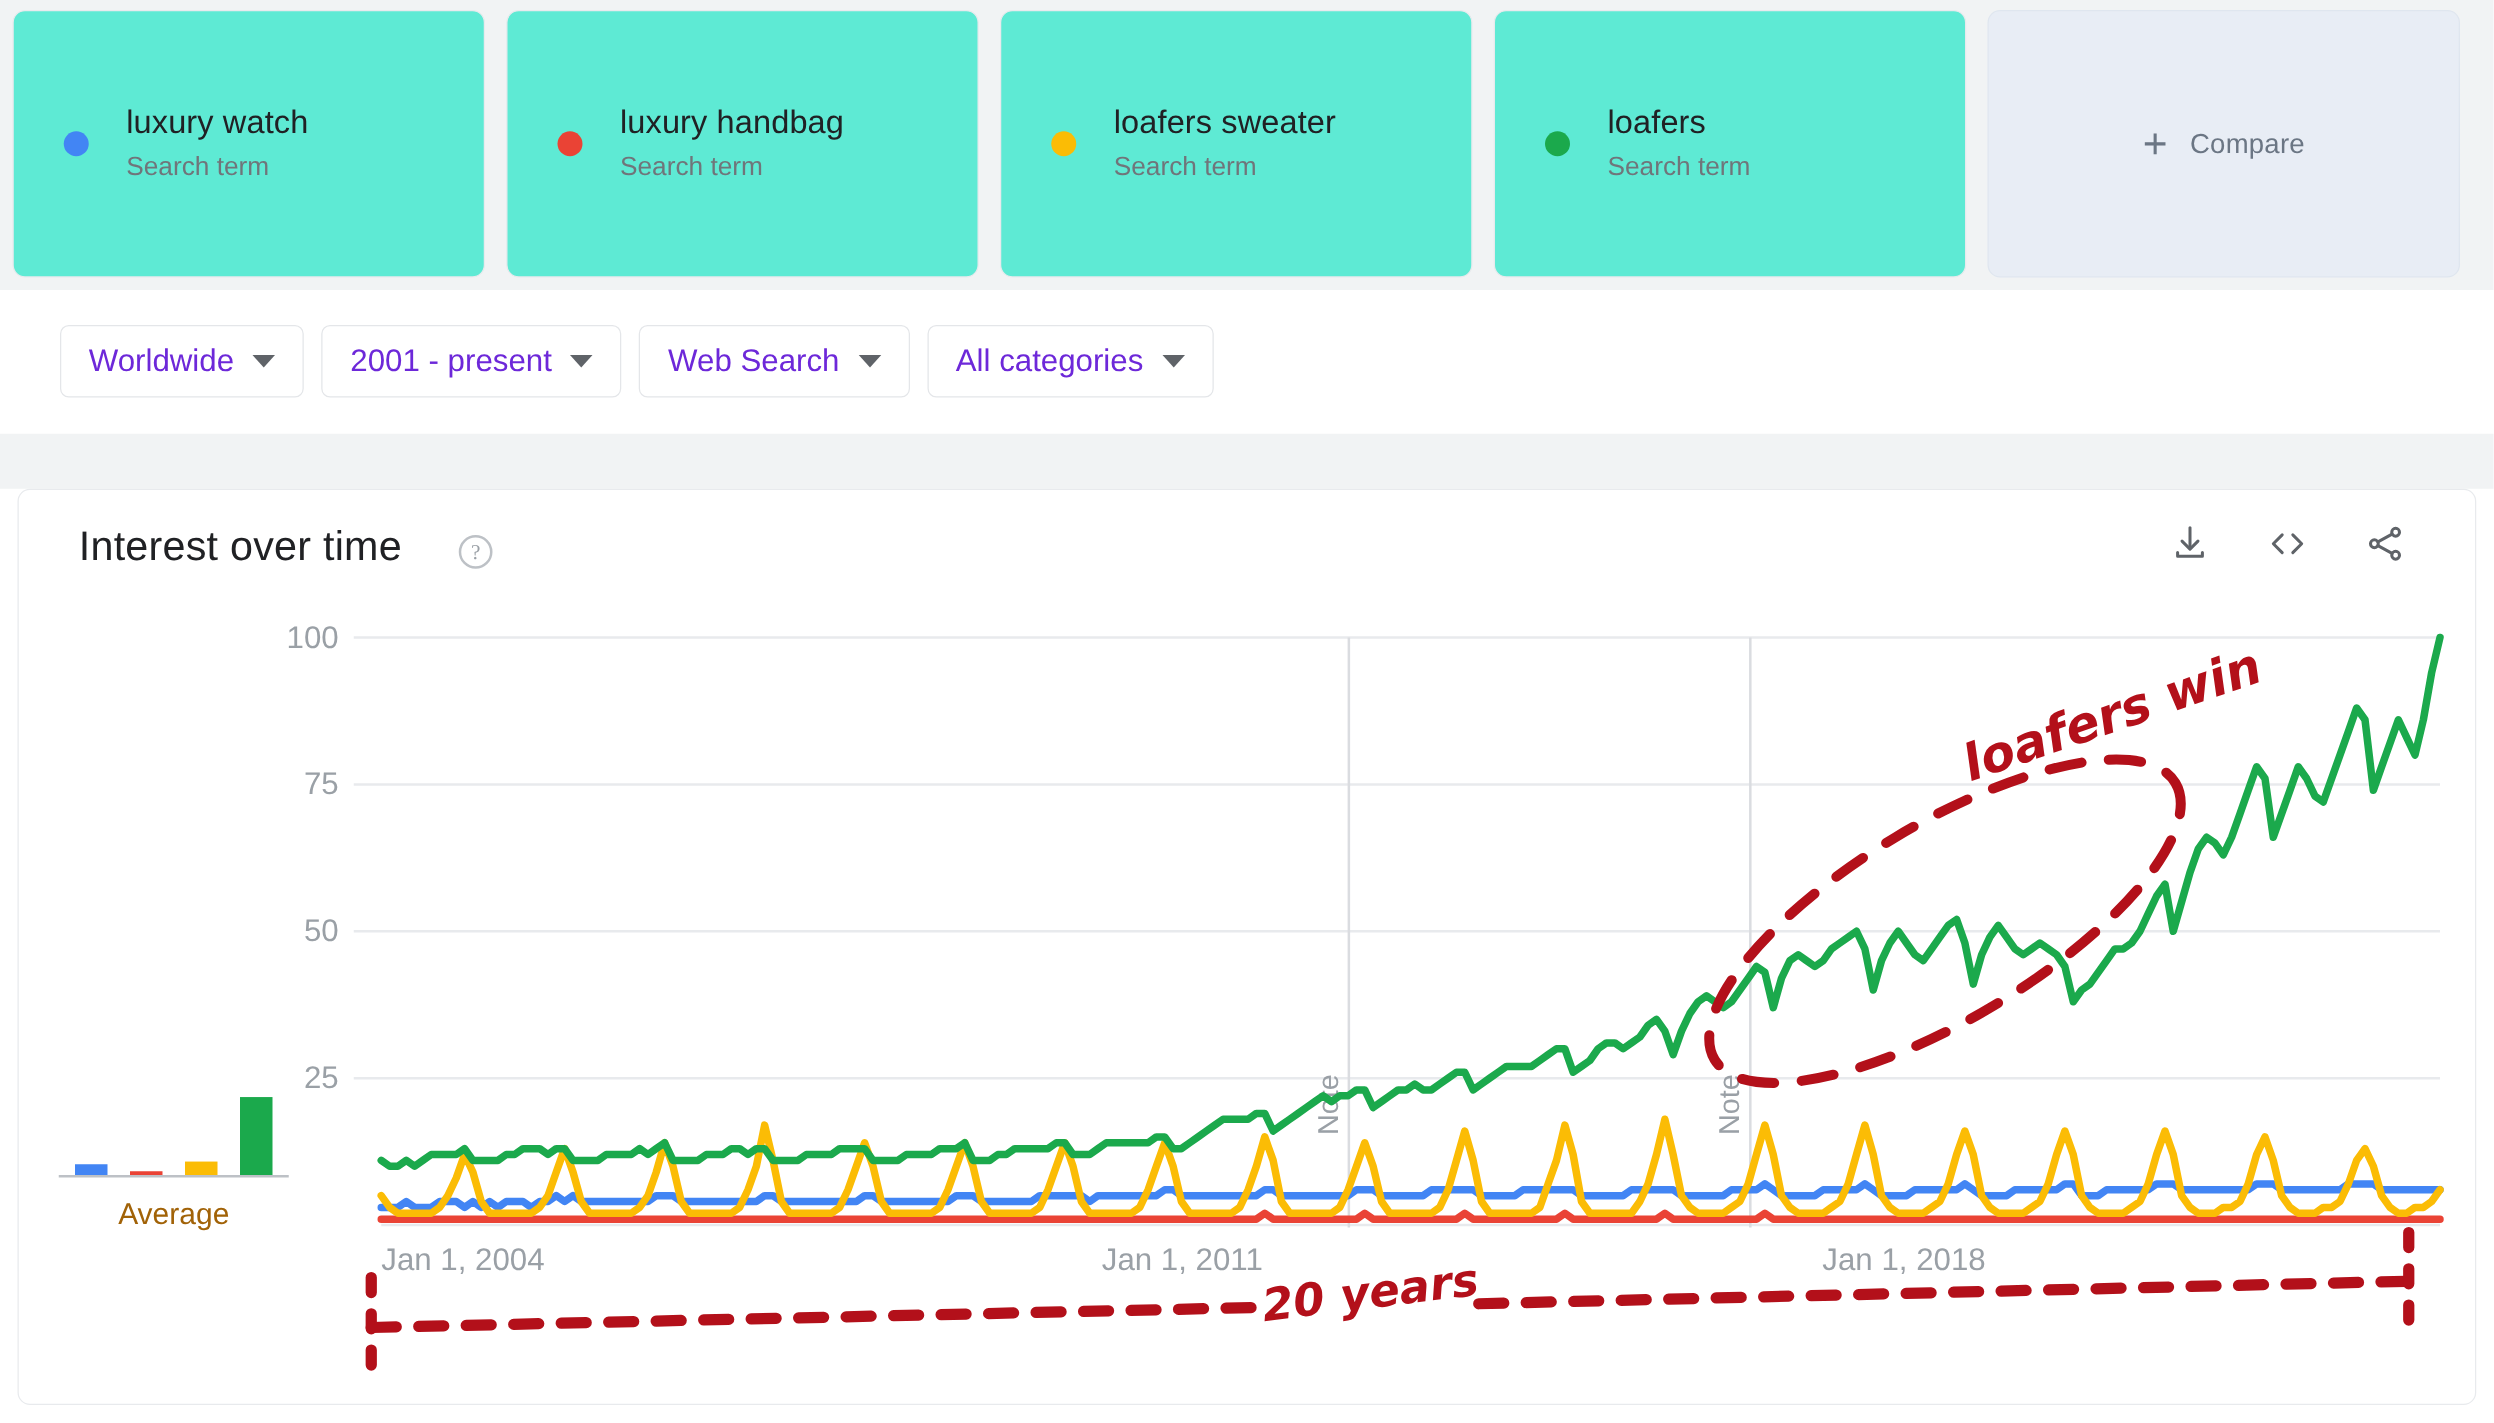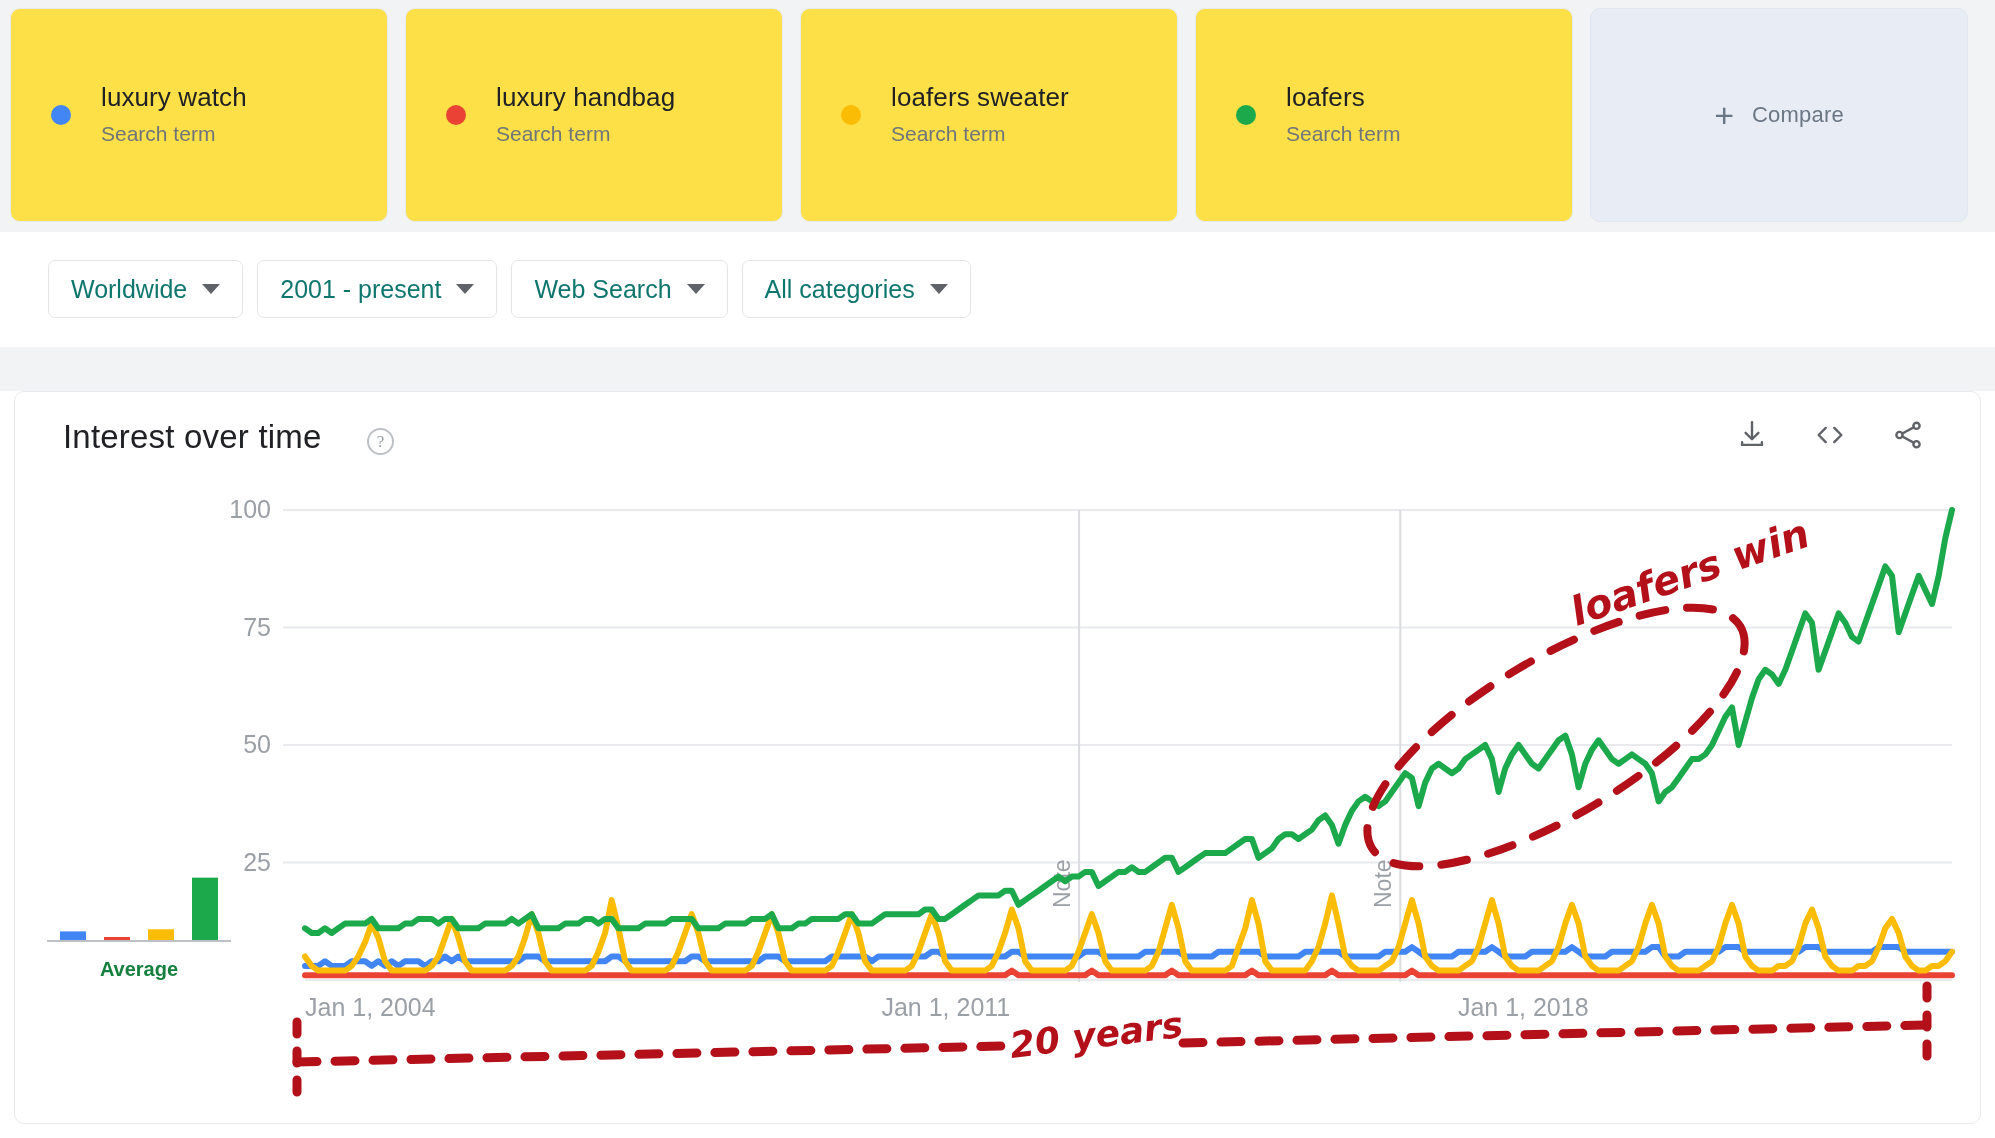--- a/index.html
+++ b/index.html
@@ -14,21 +14,21 @@
   
   .terms-strip {
     position: absolute; left: 0; top: 0; width: 1995px; height: 232px;
     background: #f1f3f4;
     display: flex; align-items: flex-start;
     padding: 8px 10px 0 10px;
     gap: 17px;
   }
   .term-card {
     width: 378px; height: 214px;
-    background: #fde047;
+    background: #5eead4;
     border: 1px solid #e8eaed;
     border-radius: 10px;
     display: flex; align-items: center;
     padding-left: 40px;
   }
   .term-dot {
     width: 20px; height: 20px; border-radius: 50%;
     flex: 0 0 20px; margin-right: 30px;
   }
   .term-texts { display: flex; flex-direction: column; justify-content: center; }
@@ -59,21 +59,21 @@
   }
   .chip {
     height: 58px;
     border: 1px solid #e4e6e9;
     border-radius: 7px;
     background: #ffffff;
     display: flex; align-items: center; gap: 15px;
     padding: 0 22px;
     cursor: pointer;
   }
-  .chip-label { font-size: 25px; color: #0f766e; white-space: nowrap; }
+  .chip-label { font-size: 25px; color: #6d28d9; white-space: nowrap; }
   .chip-caret {
     width: 0; height: 0;
     border-left: 9px solid transparent;
     border-right: 9px solid transparent;
     border-top: 10px solid #5f6368;
   }
 
   
   .gutter {
     position: absolute; left: 0; top: 347px; width: 1995px; height: 44px;
@@ -108,21 +108,21 @@
     position: absolute; right: 55px; top: 26px;
     display: flex; align-items: center; gap: 44px;
   }
   .head-icons .ico { cursor: pointer; display: block; }
 
   
   .chart-wrap { position: absolute; left: 0; top: 100px; width: 1967px; height: 560px; }
   .mini-bars { position: absolute; left: 24px; top: 200px; width: 200px; height: 270px; }
   .mini-label {
     position: absolute; left: 24px; top: 466px; width: 200px;
-    text-align: center; font-size: 20px; color: #15803d; font-weight: bold;
+    text-align: center; font-size: 24px; color: #a16207;
   }
   .big-chart { position: absolute; left: 195px; top: 0; width: 1760px; height: 560px; }
 
   
   .annot {
     position: absolute; left: 0; top: 0; width: 1995px; height: 1138px;
     pointer-events: none;
   }
   .hand {
     position: absolute;

